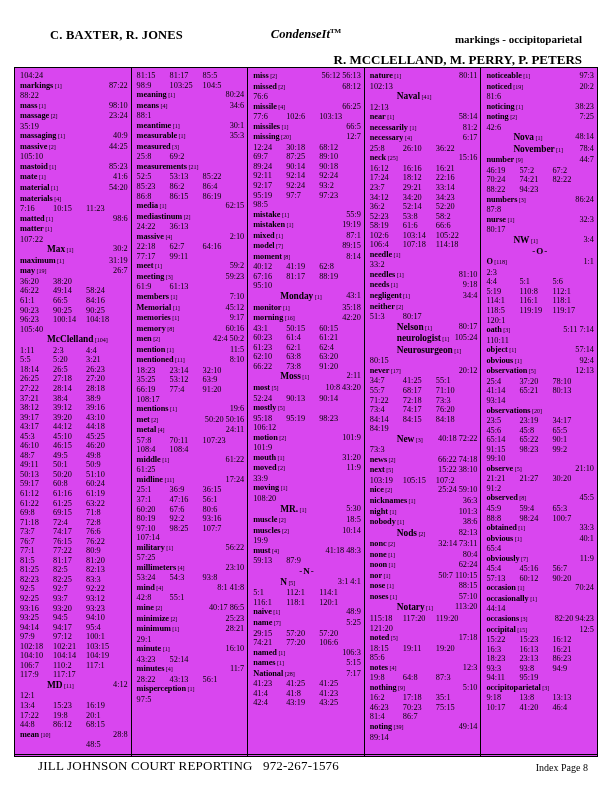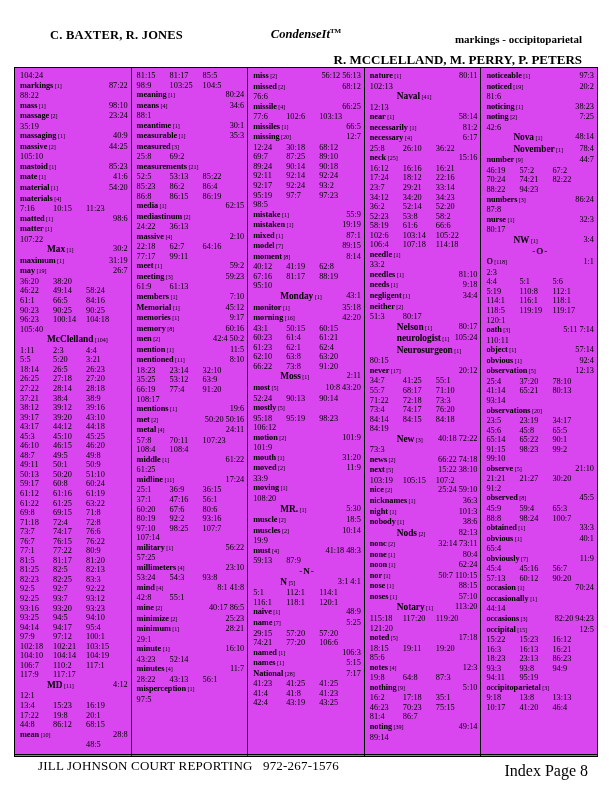--- a/index.html
+++ b/index.html
@@ -144,21 +144,21 @@
     left: 24px;
     top: 4px;
     font-weight: normal;
     font-size: 13px;
     letter-spacing: .2px;
   }
   .footer .fr {
     position: absolute;
     right: 10px;
     top: 8px;
-    font-size: 16px;
+    font-size: 10px;
   }
 </style>
 </head>
 <body>
 
 <div class="page">
 
   <div class="hdr">
     <div class="left">C. BAXTER, R. JONES</div>
     <div class="center"><span>CondenseIt</span><sup>TM</sup></div>

